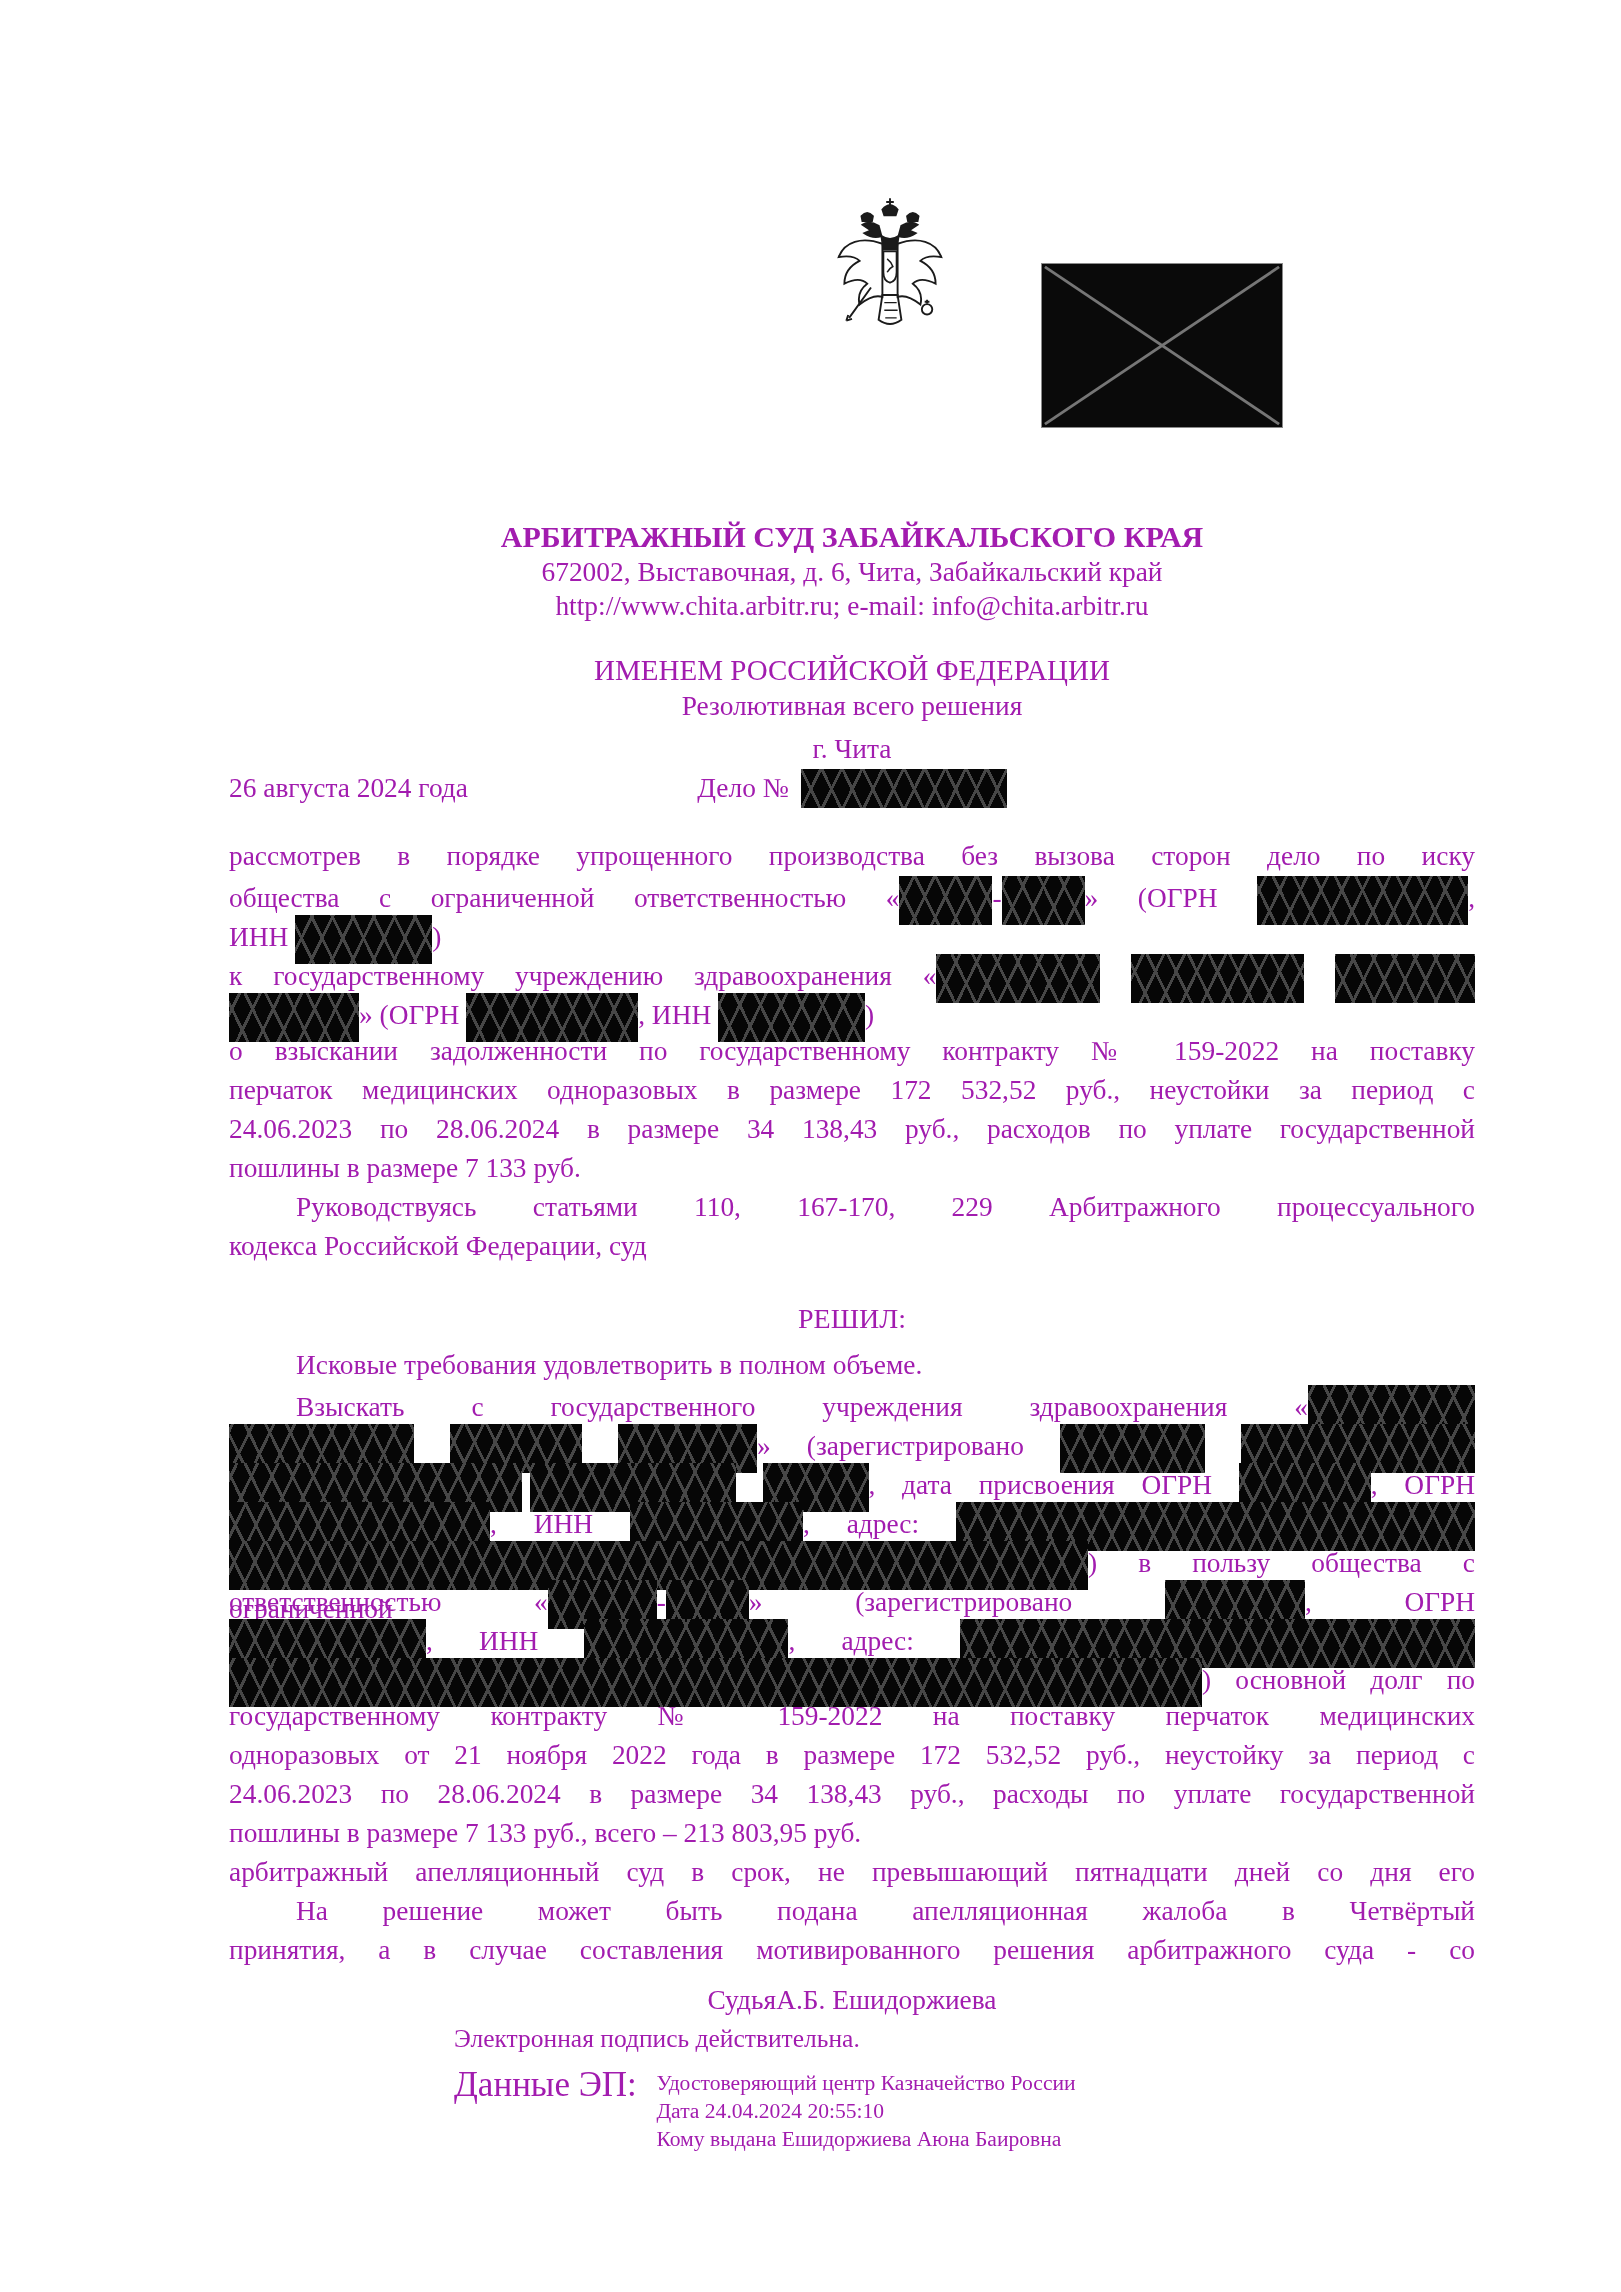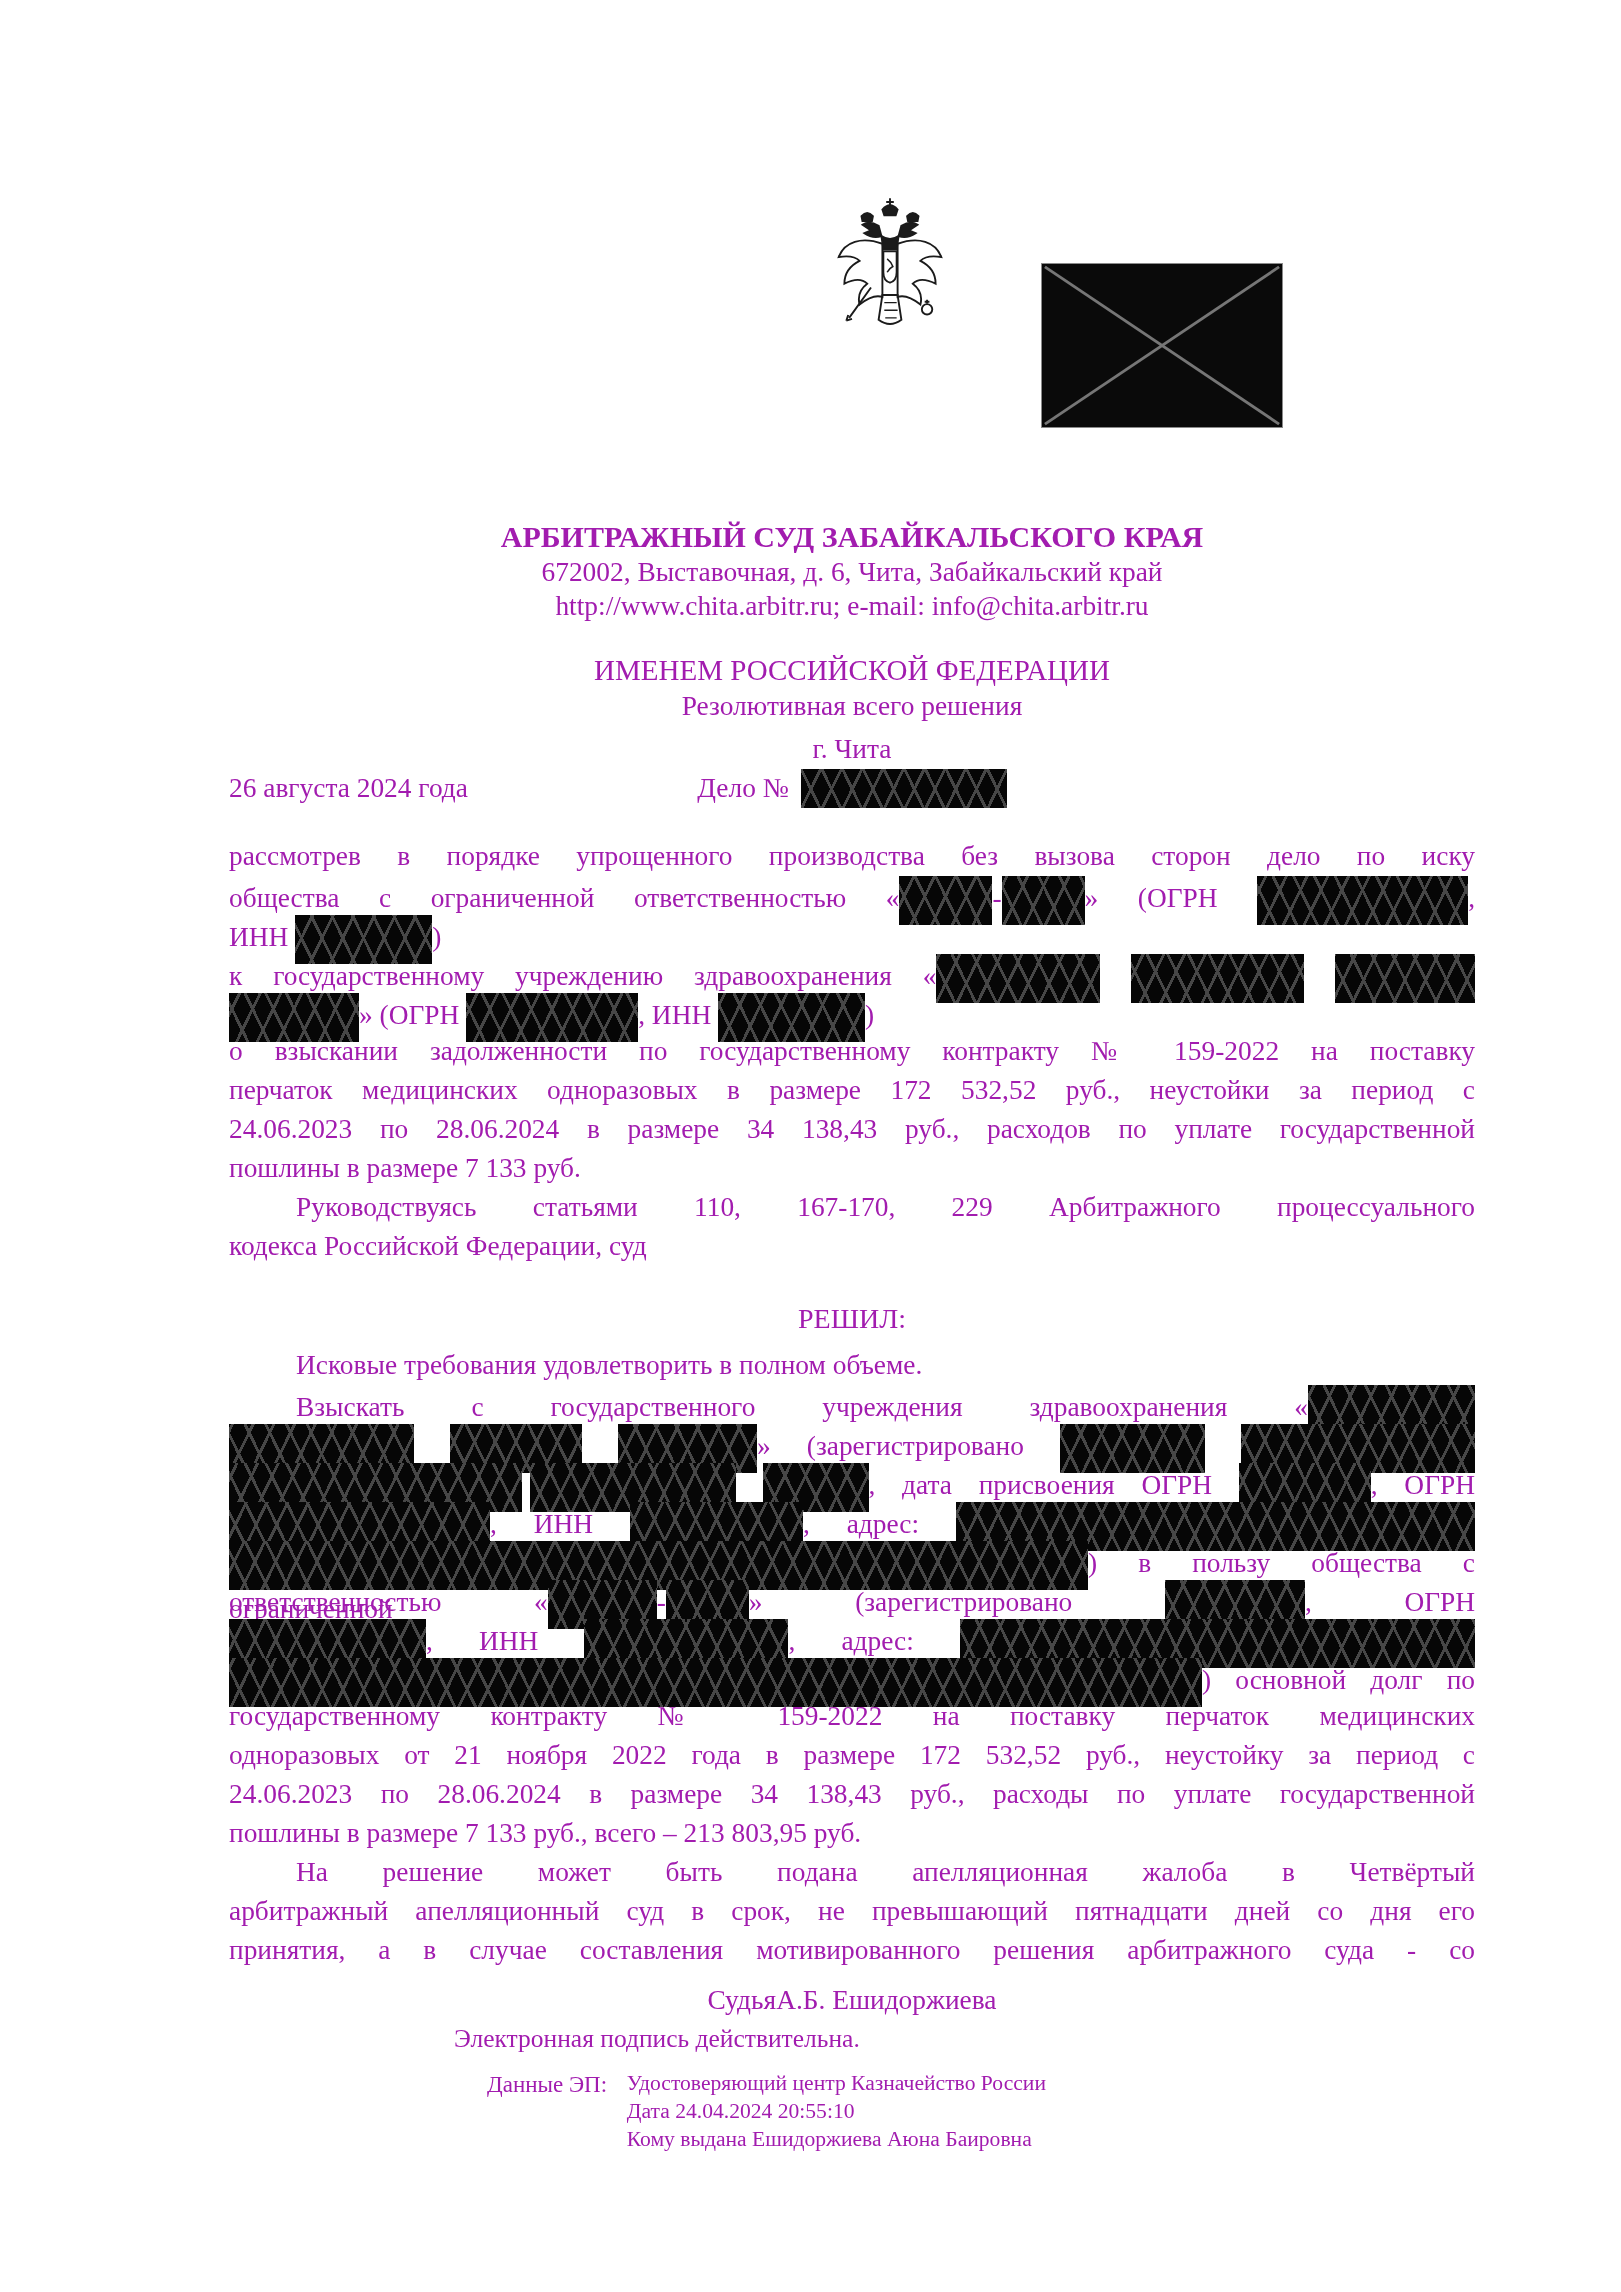--- a/index.html
+++ b/index.html
@@ -44,21 +44,21 @@
 
   .intro   { margin-top:29px; }
   .resolved-heading { margin-top:33px; text-align:center; font-size:28px;
                       line-height:39px; height:39px; }
   .resolution { margin-top:7.8px; }
 
   .signature-row { margin-top:11.8px; display:flex; justify-content:center;
                    font-size:27.4px; line-height:39px; height:39px; }
   .esign-valid { margin-left:225px; margin-top:2px; font-size:25.5px; line-height:33px; }
   .esign-row { margin-left:225px; margin-top:13.7px; display:flex; gap:19.6px; align-items:flex-start; }
-  .esign-label { font-size:23px; line-height:31px; white-space:nowrap;margin-left:33px; }
+  .esign-label { font-size:35px; line-height:31px; white-space:nowrap; }
   .esign-details { font-size:21.6px; line-height:28px; }
 </style>
 </head>
 <body>
 
 <div class="page">
 
   <div class="emblem">
     <svg viewBox="0 0 120 150" width="114" height="147" fill="none" stroke="#1b1b1b" stroke-width="2">
       <path d="M60 2 v8 M56 6 h8"></path>
@@ -132,22 +132,22 @@
         <div class="line j"><span class="rx" style="width: 293px; height: 49px; margin-right: 7.8px;"></span><span class="rx" style="width: 206px; height: 49px;"></span><span class="t"> </span><span class="rx" style="width: 106px; height: 49px;"></span><span class="t">, дата присвоения ОГРН </span><span class="rx" style="width: 132px; height: 49px;"></span><span class="t">, ОГРН</span></div>
         <div class="line j"><span class="rx" style="width: 261px; height: 49px;"></span><span class="t">, ИНН </span><span class="rx" style="width: 173px; height: 49px;"></span><span class="t">, адрес: </span><span class="rx" style="width: 519px; height: 49px;"></span></div>
         <div class="line j"><span class="rx" style="width: 859px; height: 49px;"></span><span class="t">) в пользу общества с ограниченной</span></div>
         <div class="line j"><span class="t">ответственностью «</span><span class="rx" style="width: 109px; height: 49px;"></span><span class="t">-</span><span class="rx" style="width: 83px; height: 49px;"></span><span class="t">» (зарегистрировано </span><span class="rx" style="width: 140px; height: 49px;"></span><span class="t">, ОГРН</span></div>
         <div class="line j"><span class="rx" style="width: 197px; height: 49px;"></span><span class="t">, ИНН </span><span class="rx" style="width: 204px; height: 49px;"></span><span class="t">, адрес: </span><span class="rx" style="width: 515px; height: 49px;"></span></div>
         <div class="line j"><span class="rx" style="width: 973px; height: 49px;"></span><span class="t">) основной долг по</span></div>
         <div class="line j"><span class="t">государственному контракту № 159-2022 на поставку перчаток медицинских</span></div>
         <div class="line j"><span class="t">одноразовых от 21 ноября 2022 года в размере 172 532,52 руб., неустойку за период с</span></div>
         <div class="line j"><span class="t">24.06.2023 по 28.06.2024 в размере 34 138,43 руб., расходы по уплате государственной</span></div>
         <div class="line l"><span class="t">пошлины в размере 7 133 руб., всего – 213 803,95 руб.</span></div>
+        <div class="line j"><span class="t">арбитражный апелляционный суд в срок, не превышающий пятнадцати дней со дня его</span></div>
         <div class="line j" style="text-indent: 67px;"><span class="t">На решение может быть подана апелляционная жалоба в Четвёртый</span></div>
-        <div class="line j"><span class="t">арбитражный апелляционный суд в срок, не превышающий пятнадцати дней со дня его</span></div>
         <div class="line j"><span class="t">принятия, а в случае составления мотивированного решения арбитражного суда - со</span></div>
       </div>
 
     <div class="signature-row">
       <span>Судья</span>
       <span>А.Б. Ешидоржиева</span>
     </div>
 
     <div class="esign-valid">Электронная подпись действительна.</div>
 

